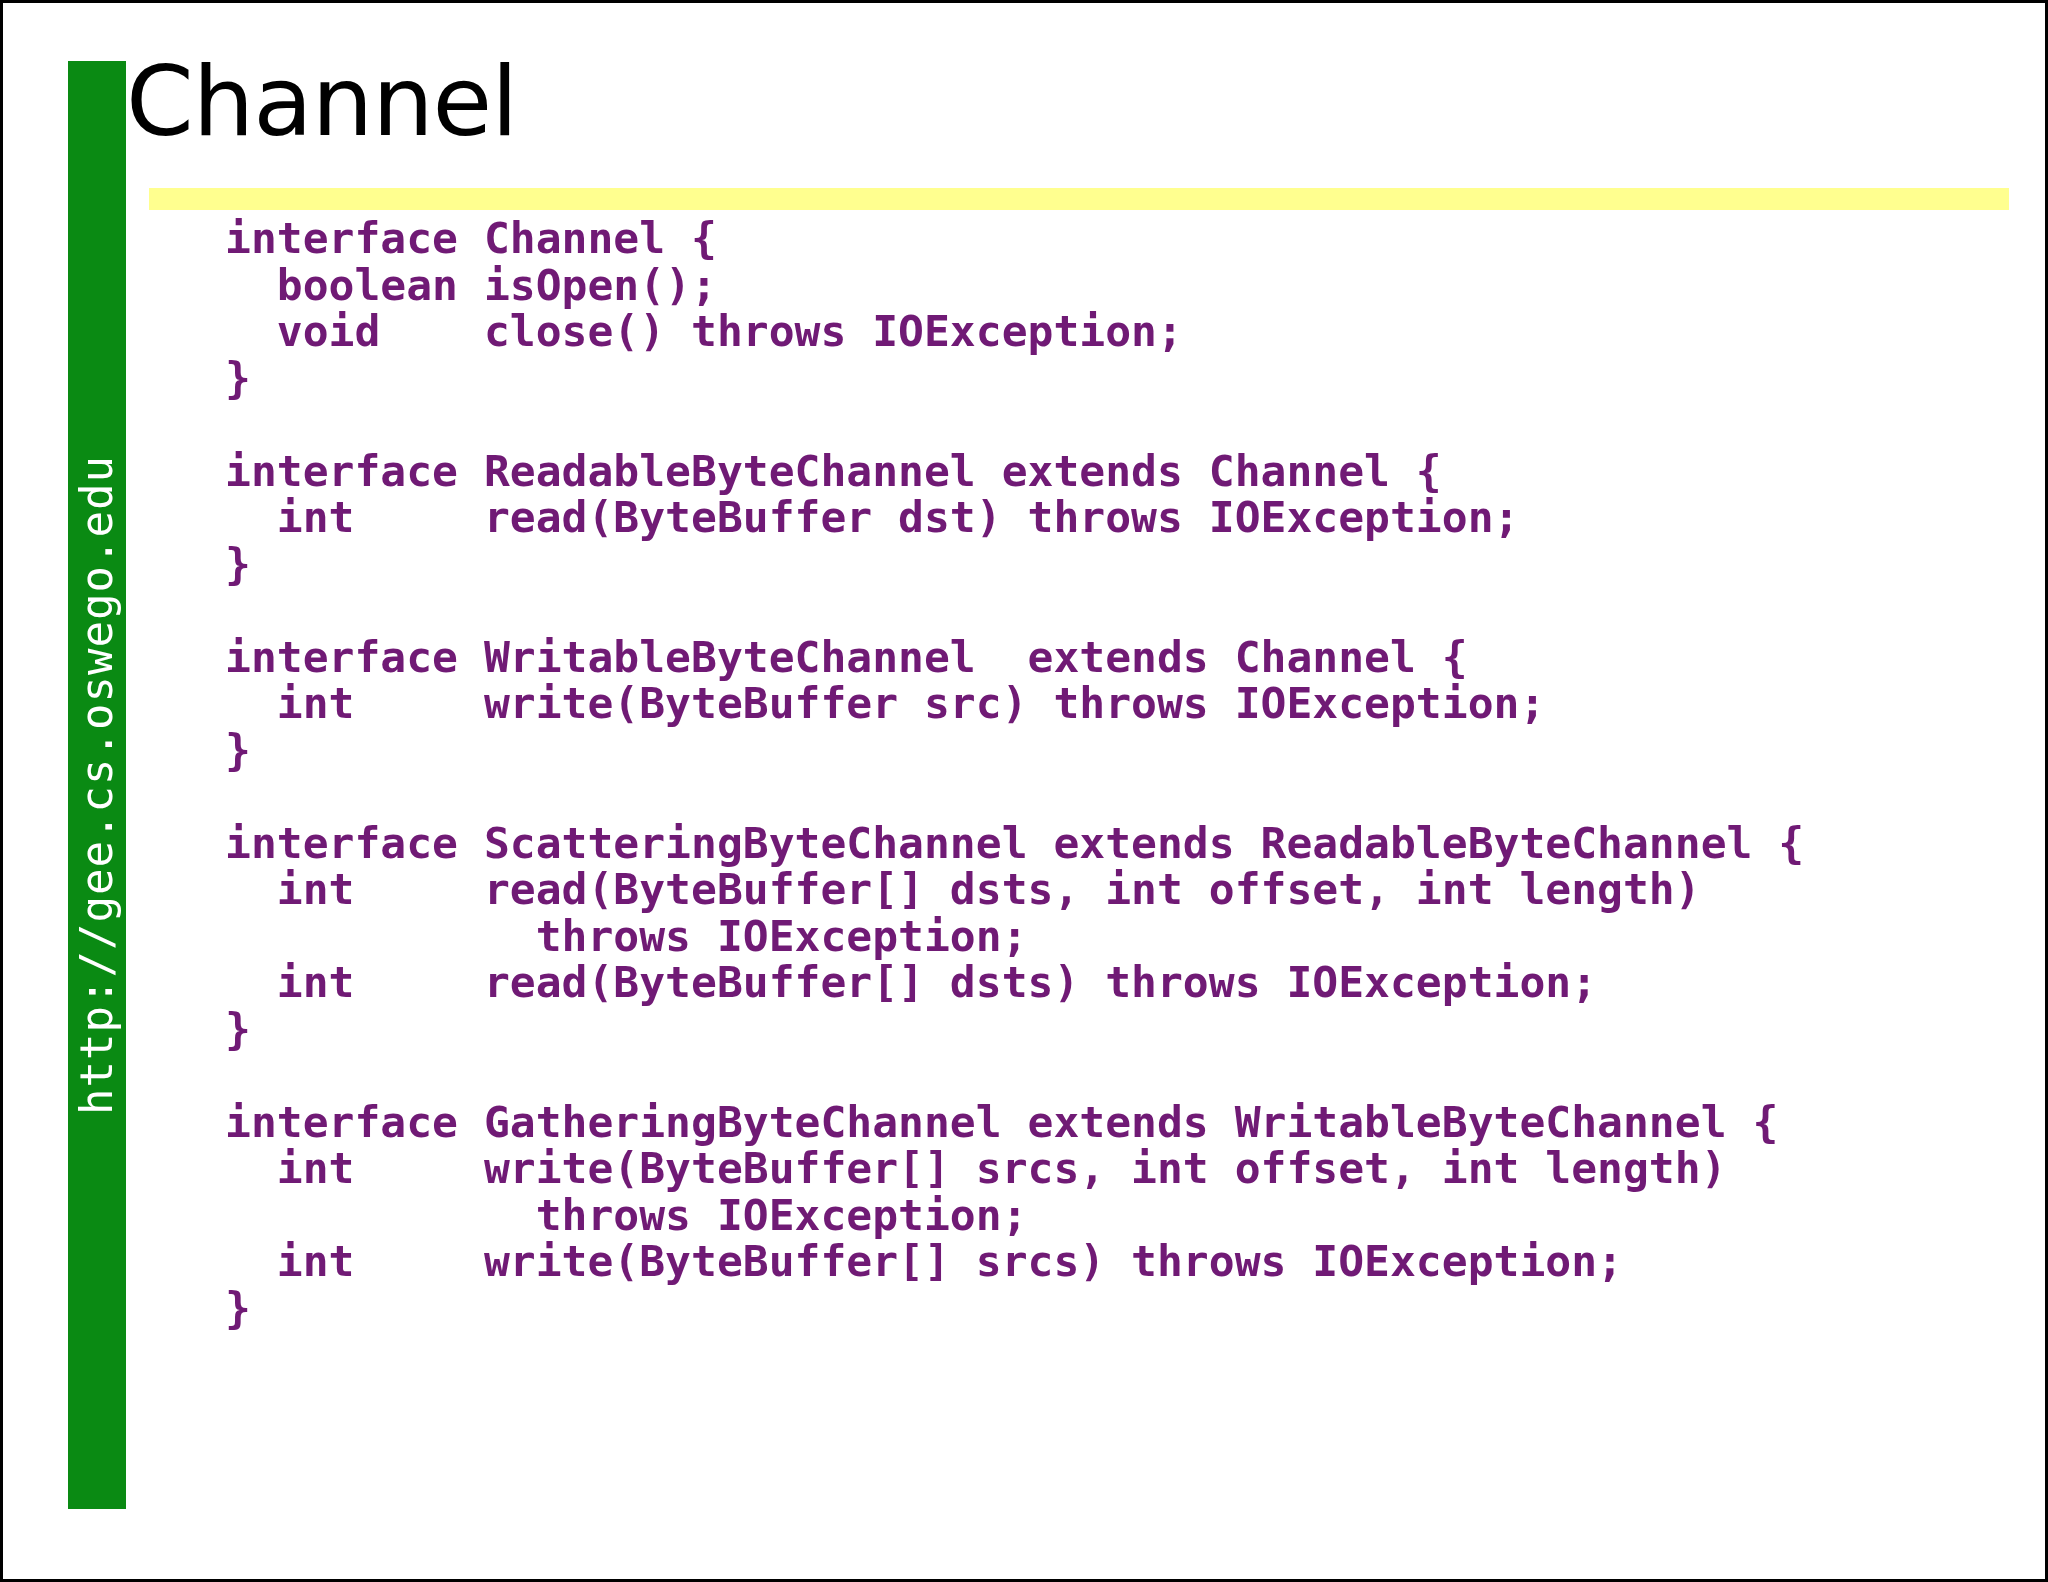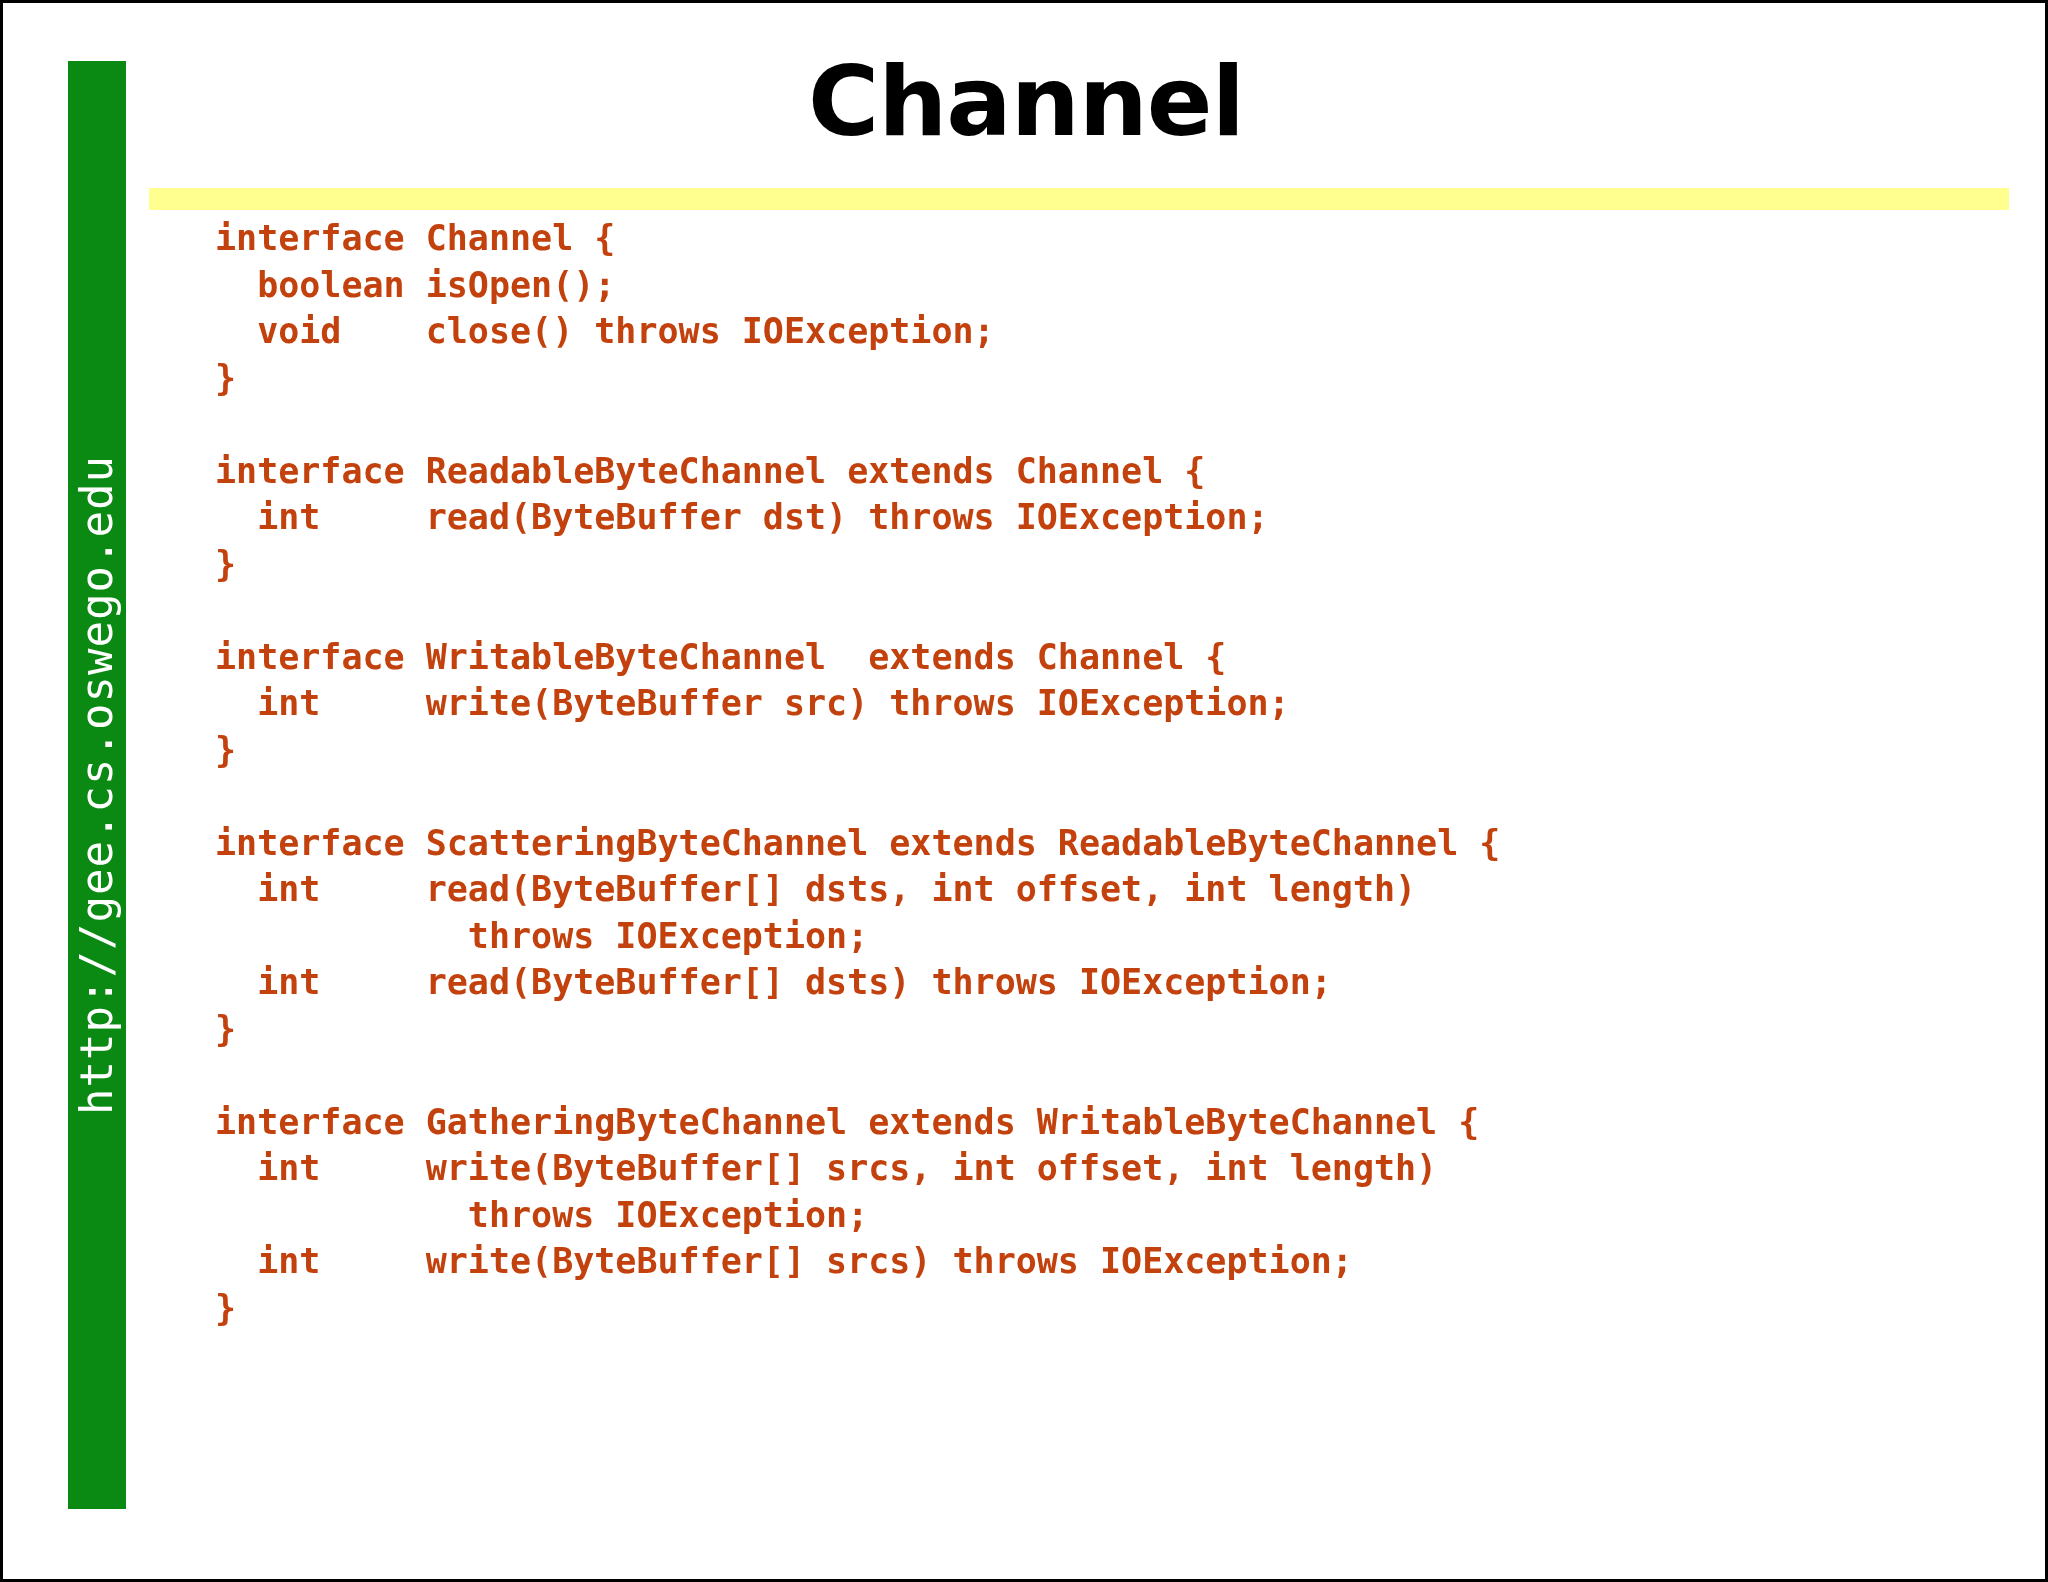--- a/index.html
+++ b/index.html
@@ -43,50 +43,49 @@
     letter-spacing: 1px;
     line-height: 1;
   }
 
   
   .title {
     position: absolute;
     left: 123px;
     top: 48px;
     width: 1800px;
-    text-align: center;
     font-family: "DejaVu Sans", sans-serif;
-    font-weight: bold;
+    font-weight: normal;
     font-size: 97px;
     line-height: 1.05;
     color: #000000;
     letter-spacing: -1px;
   }
 
   
   .divider {
     position: absolute;
     left: 146px;
     top: 185px;
     width: 1860px;
     height: 22px;
     background: #ffff8f;
   }
 
   
   .code {
     position: absolute;
-    left: 212px;
+    left: 222px;
     top: 212px;
     width: 1790px;
     font-family: "DejaVu Sans Mono", "Liberation Mono", monospace;
     font-weight: bold;
-    font-size: 35px;
+    font-size: 43px;
     line-height: 46.5px;
-    color: #c2410c;
+    color: #701a75;
     white-space: pre;
     letter-spacing: 0px;
     -webkit-font-smoothing: none;
   }
   .code .ln {
     display: block;
     min-height: 46.5px;
     white-space: pre;
   }
 </style>

